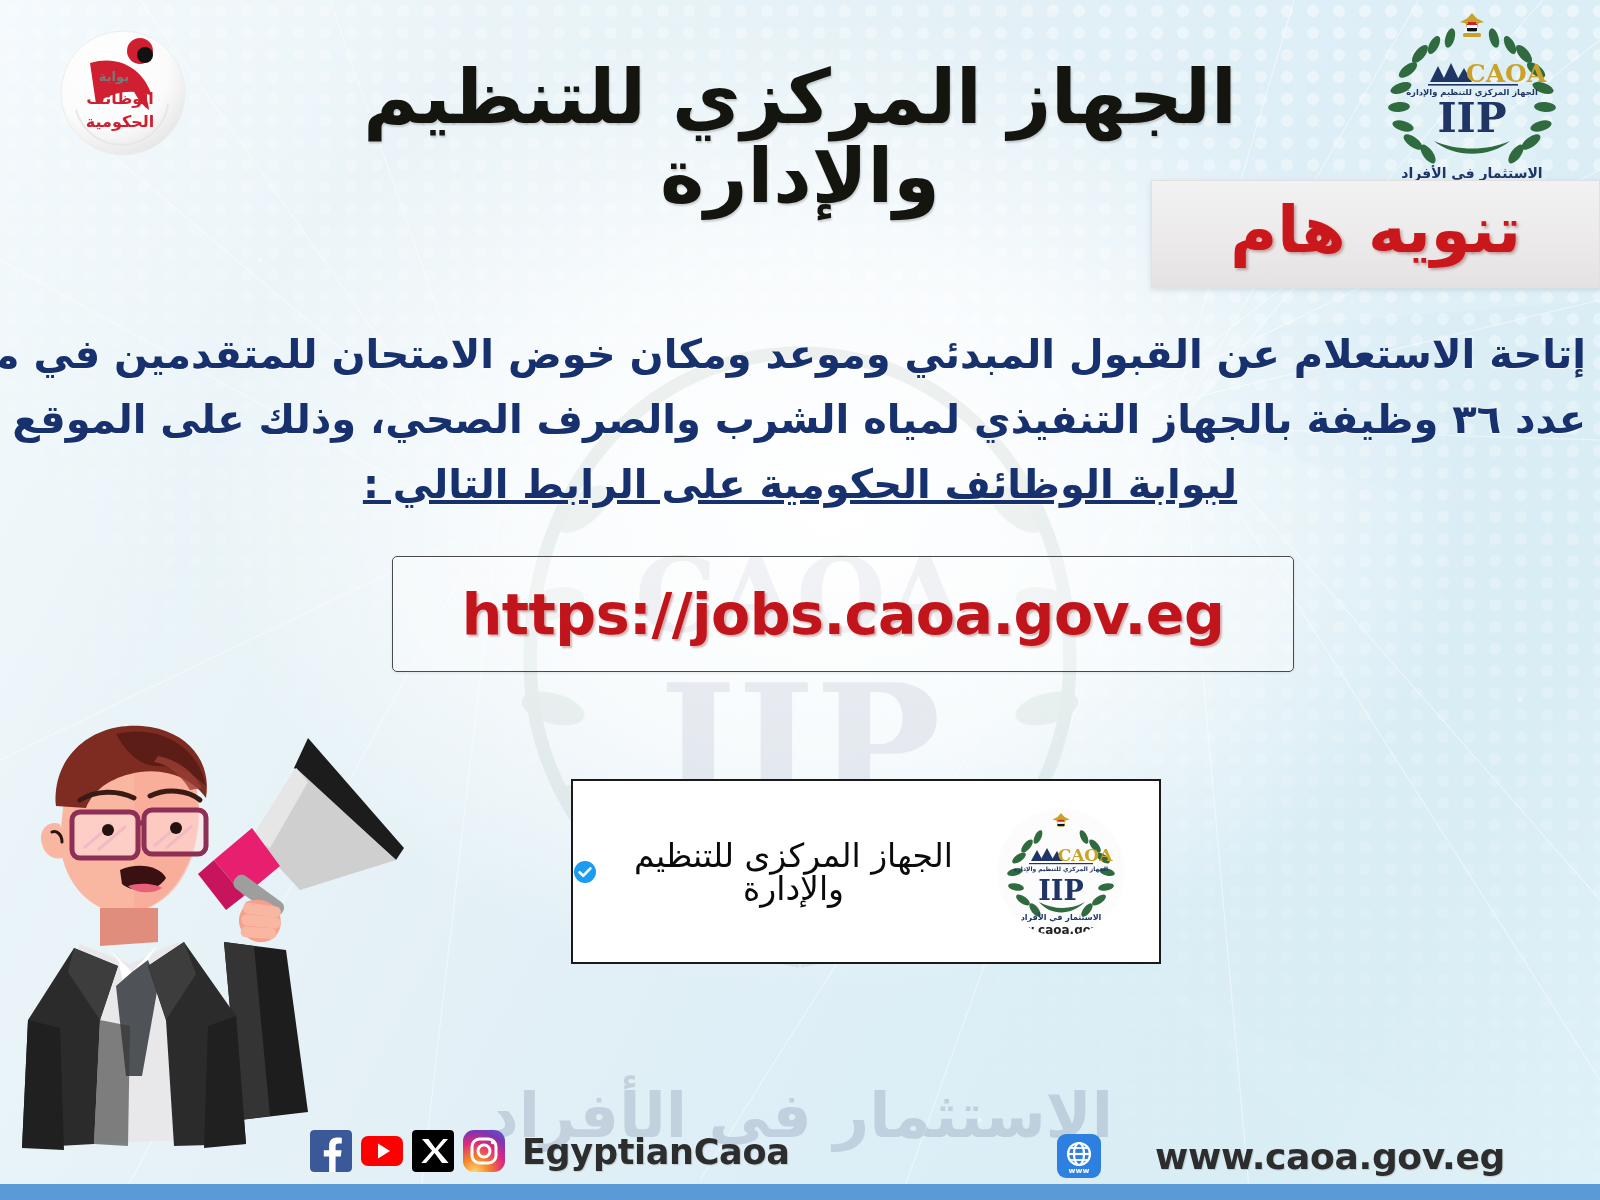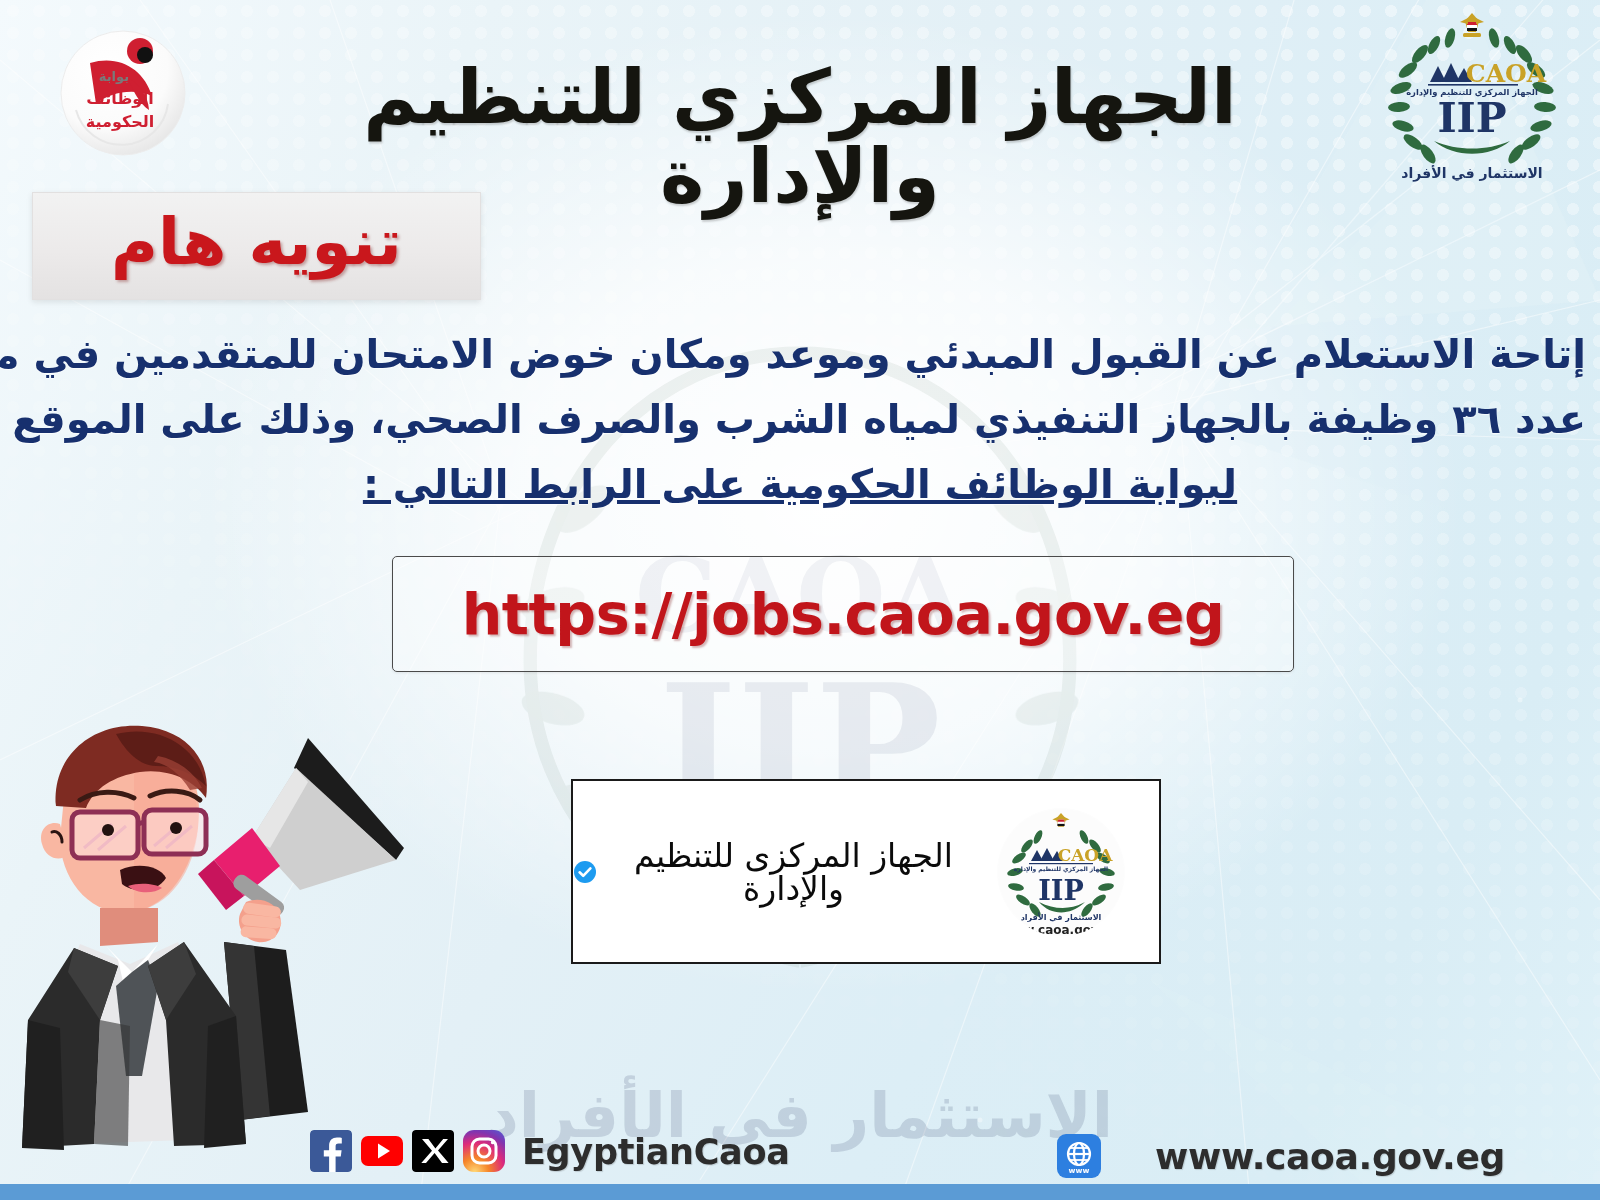--- a/index.html
+++ b/index.html
@@ -43,21 +43,21 @@
   .logo-portal{position:absolute;left:48px;top:18px;width:150px;height:150px;}
   .logo-caoa{position:absolute;right:28px;top:8px;width:200px;height:178px;}
   .main-title{
     position:absolute;top:58px;left:0;right:0;text-align:center;
     font-size:75px;line-height:1.05;font-weight:bold;color:#15150f;
     text-shadow:1px 2px 2px rgba(0,0,0,.18);
     padding:0 260px;
   }
 
   
-  .notice-wrap{position:absolute;top:192px;left:0;right:0;display:flex;justify-content:flex-end;margin-left:32px;}
+  .notice-wrap{position:absolute;top:180px;left:0;right:0;display:flex;justify-content:flex-start;margin-left:32px;}
   .notice-box{
     background:linear-gradient(180deg,#f2f2f2 0%,#eceaea 55%,#e4e2e2 100%);
     border:1px solid #e2e0e0;
     padding:14px 78px 22px 78px;
     box-shadow:0 2px 6px rgba(0,0,0,.10);
   }
   .notice-text{
     font-size:64px;font-weight:bold;color:#c9171c;line-height:1.1;
     text-shadow:2px 2px 3px rgba(120,20,20,.35);
     white-space:nowrap;

